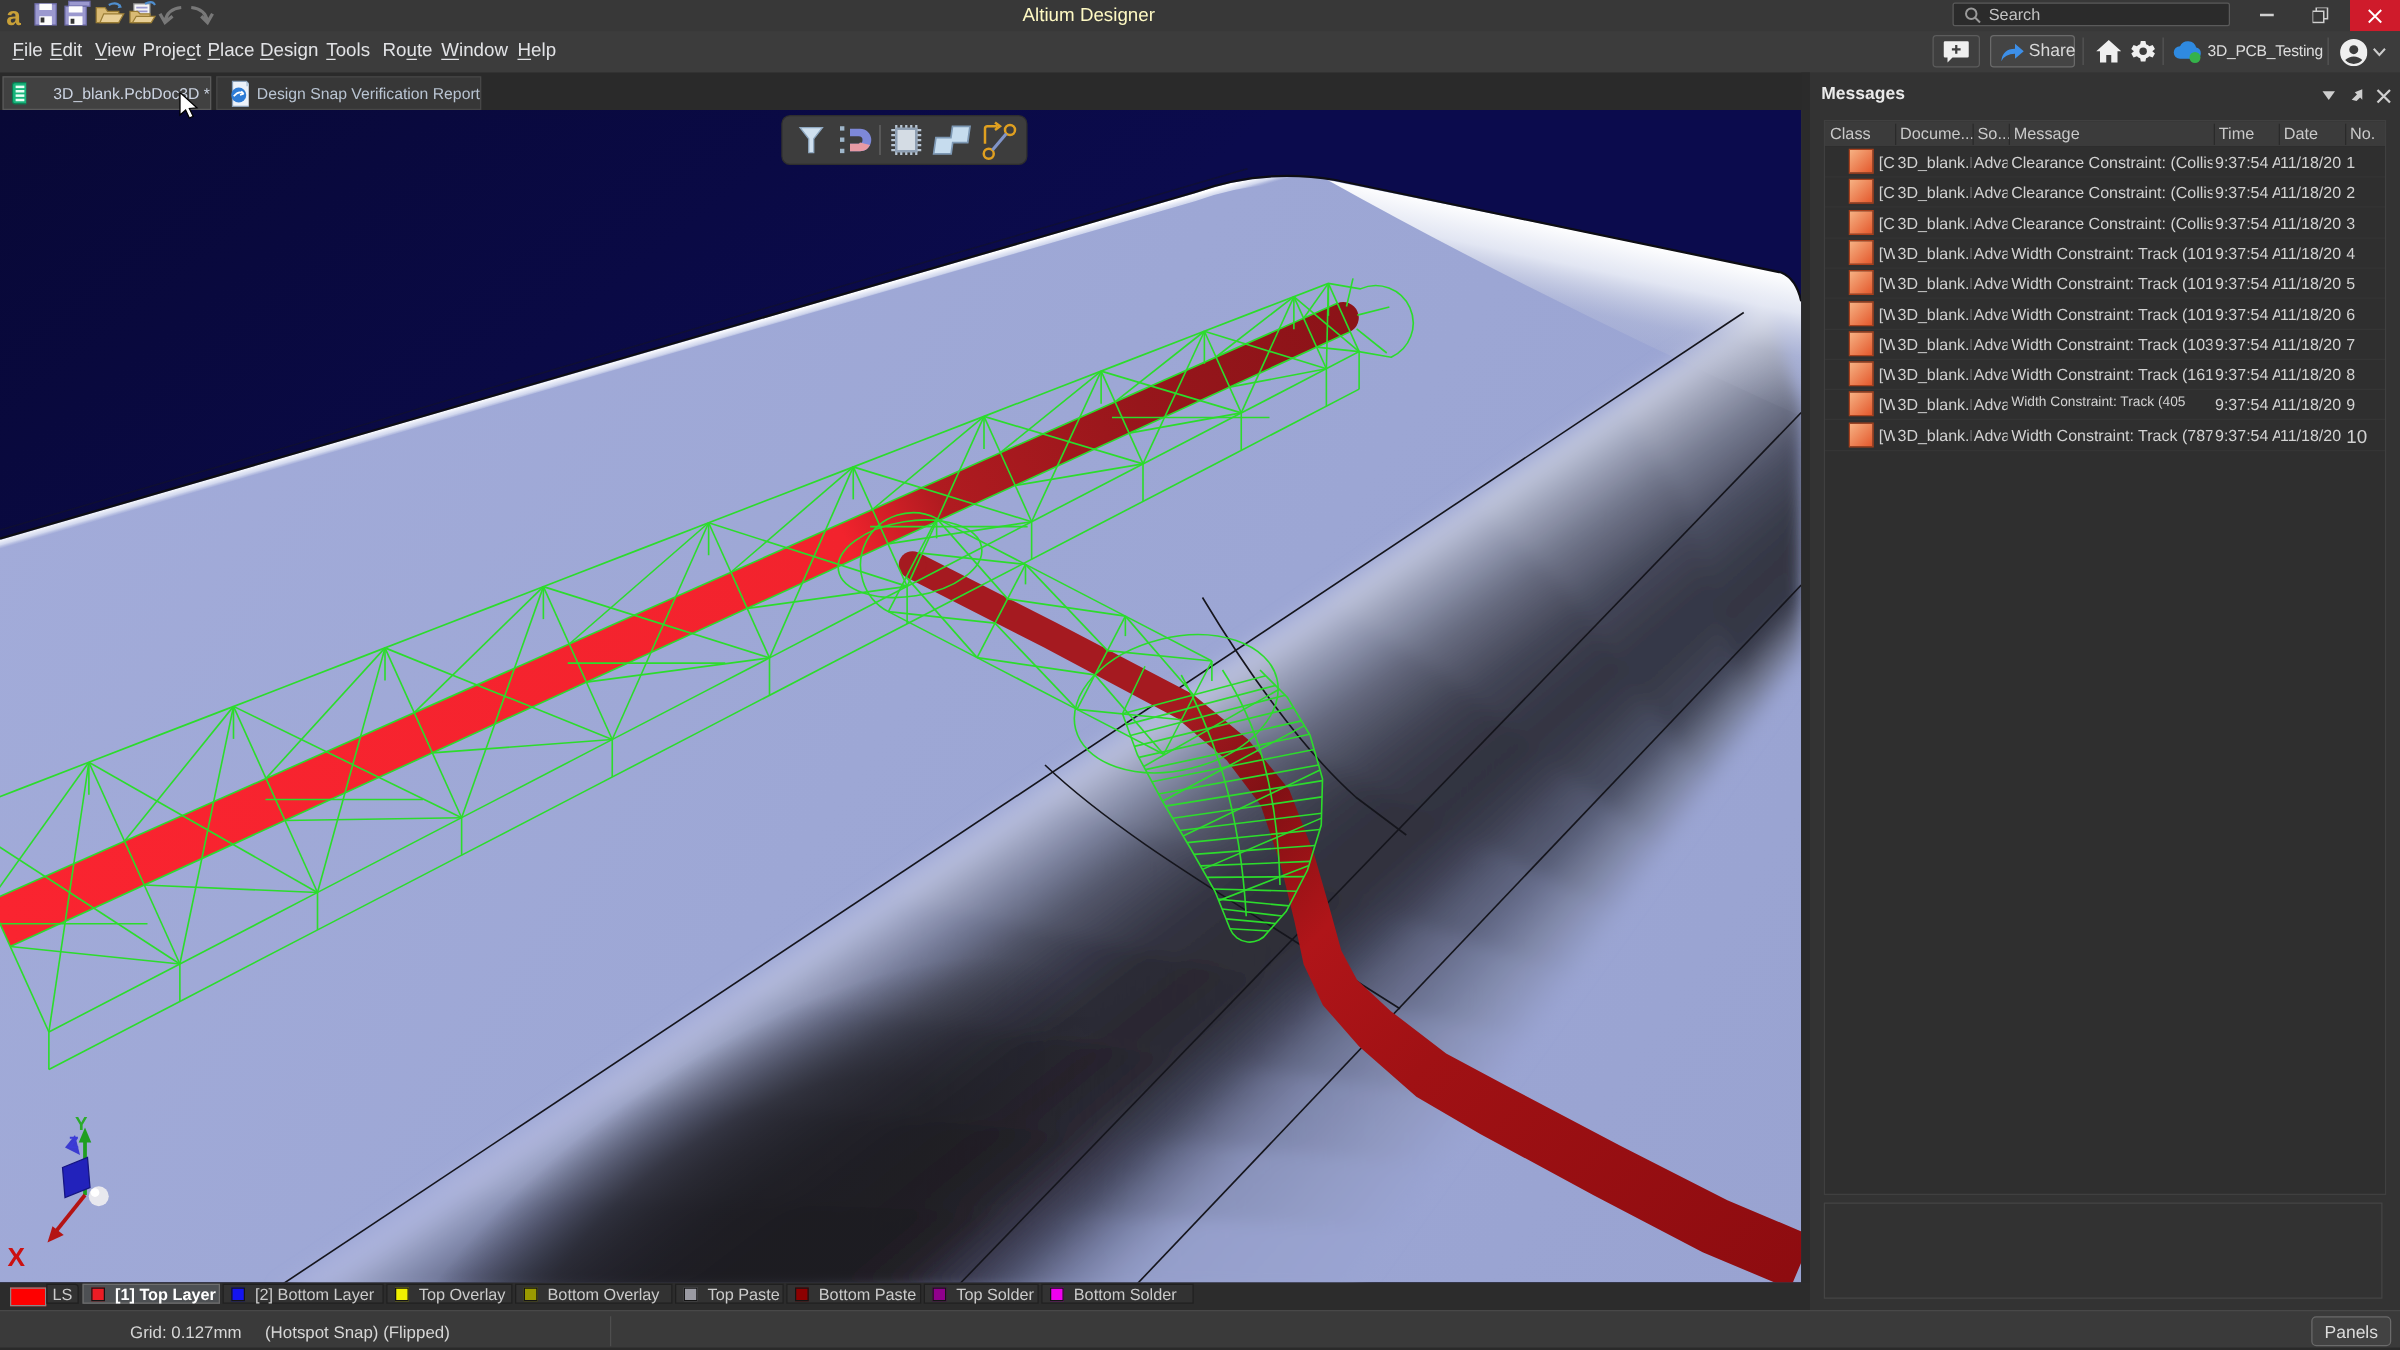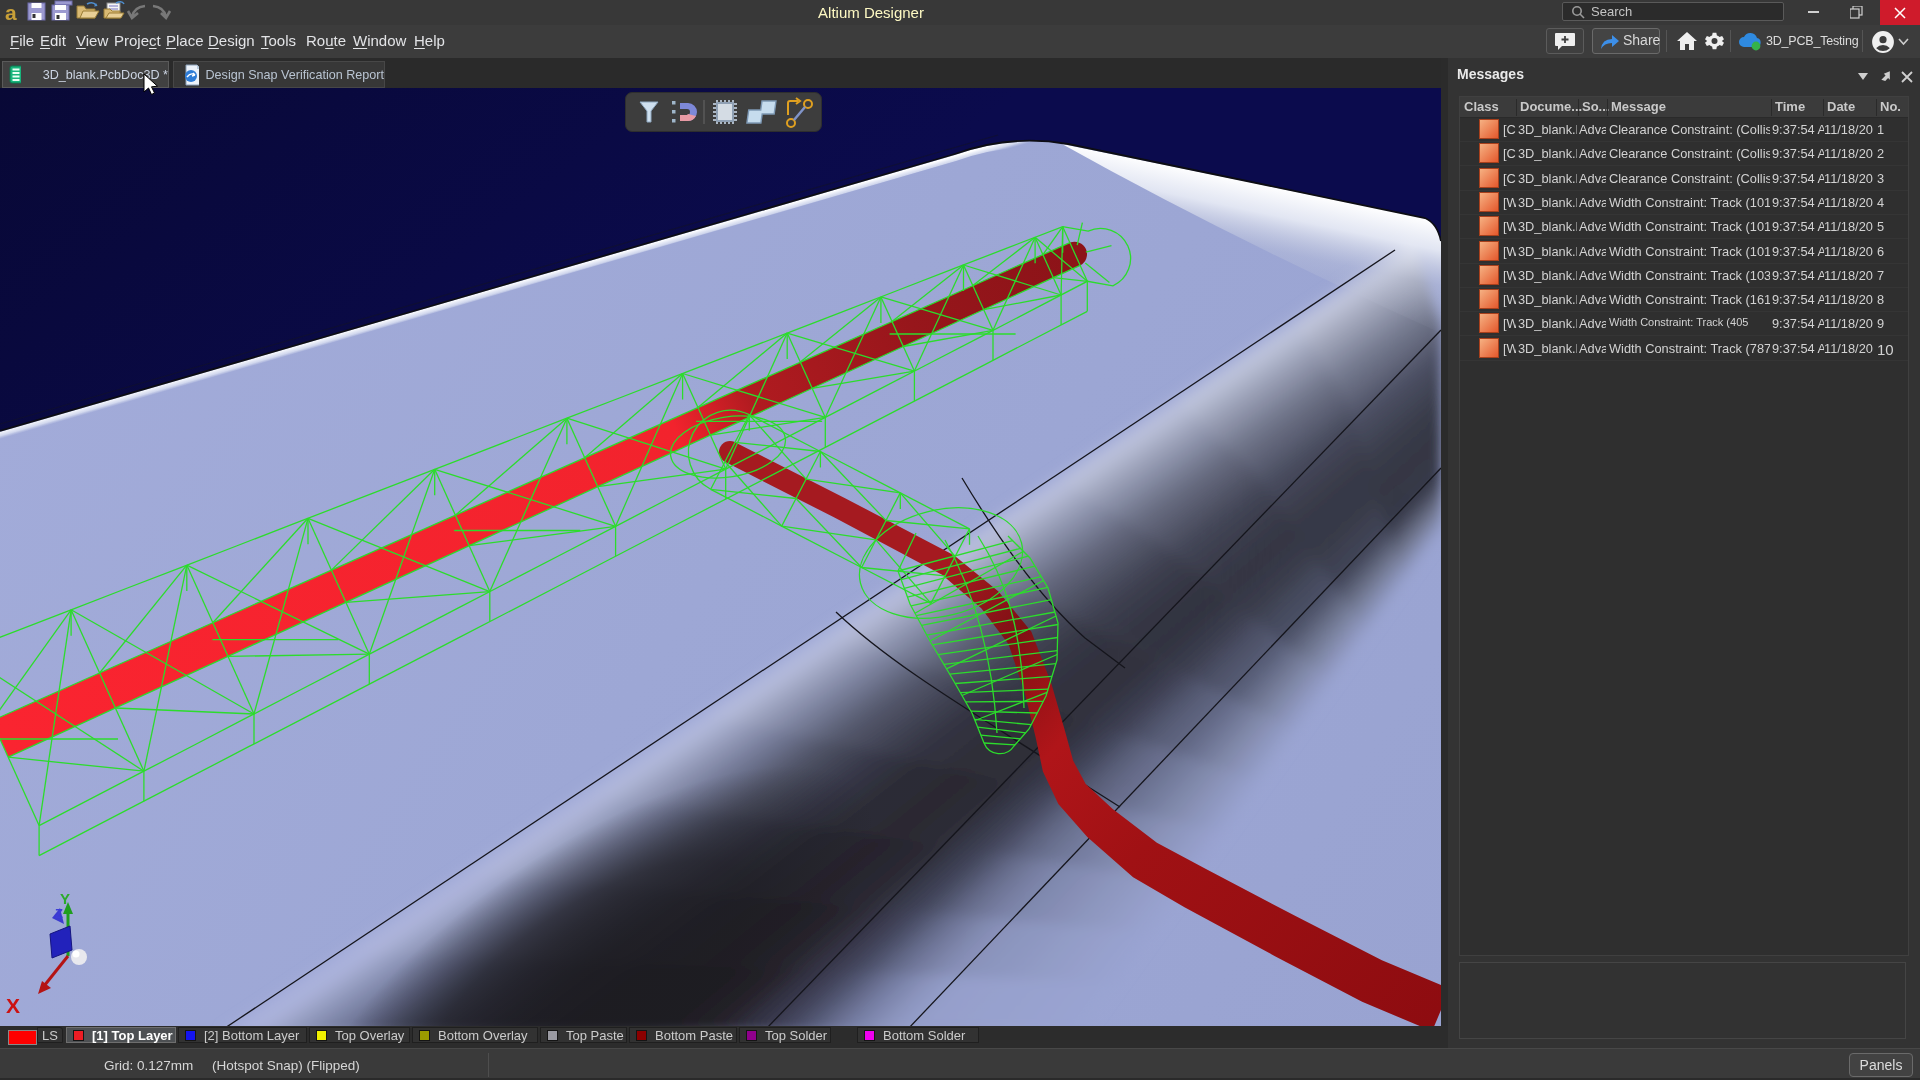--- a/index.html
+++ b/index.html
@@ -1017,21 +1017,21 @@
  <div class="abs" style="left:9px;top:8px;color:#eaeaea;font-size:14px;font-weight:bold;">Messages</div>
  <svg class="abs" style="left:408px;top:12px" width="60" height="14">
   <path d="M 2,3 L 12,3 L 7,10 Z" fill="#cfcfcf"></path>
   <g transform="translate(24,0)">
         <path d="M 5,1 L 11,7 L 8.5,7 L 8.5,11 L 5,13 L 5,7 L 2.5,7 Z" fill="#cfcfcf" transform="rotate(45 7 7)"></path>
       </g>
   <path d="M 46,2 L 56,12 M 56,2 L 46,12" stroke="#cfcfcf" stroke-width="1.8"></path>
  </svg>
 
  <div class="abs" style="left:11px;top:38px;width:450px;height:860px;background:#2f2f2f;border:1px solid #404040;">
-  <div style="position:absolute;left:0;top:0;width:448px;height:21px;background:#3b3b3b;border-bottom:1px solid #2a2a2a;font-weight:bold;">
+  <div style="position:absolute;left:0;top:0;width:448px;height:21px;background:#3b3b3b;border-bottom:1px solid #2a2a2a;">
         <span class="hdrcell" style="left:4px;">Class</span>
         <span class="hdrcell" style="left:60px;">Docume...</span>
         <div style="position:absolute;left:56px;top:2px;width:1px;height:17px;background:#2a2a2a"></div>
         <span class="hdrcell" style="left:122px;">So...</span>
         <div style="position:absolute;left:118px;top:2px;width:1px;height:17px;background:#2a2a2a"></div>
         <span class="hdrcell" style="left:151px;">Message</span>
         <div style="position:absolute;left:147px;top:2px;width:1px;height:17px;background:#2a2a2a"></div>
         <span class="hdrcell" style="left:315px;">Time</span>
         <div style="position:absolute;left:311px;top:2px;width:1px;height:17px;background:#2a2a2a"></div>
         <span class="hdrcell" style="left:367px;">Date</span>
@@ -1147,21 +1147,21 @@
 <div id="layerbar">
  <div class="abs" style="left:8px;top:4px;width:29px;height:15px;background:#fe0000;border:1px solid #888;"></div>
  <div class="ltab" style="left:37px;width:26px;justify-content:center;border-radius:0 3px 0 0;">LS</div>
 <div class="ltab" style="left:66px;width:110px;background:#4d5053;color:#ffffff;font-weight:bold;border:1px solid #6e6e6e;"><span class="sq" style="background:#ec1c24"></span>[1] Top Layer</div>
     <div class="ltab" style="left:178px;width:129px;"><span class="sq" style="background:#1414f0"></span>[2] Bottom Layer</div>
     <div class="ltab" style="left:309px;width:101px;"><span class="sq" style="background:#f0f000"></span>Top Overlay</div>
     <div class="ltab" style="left:412px;width:126px;"><span class="sq" style="background:#9a9a00"></span>Bottom Overlay</div>
     <div class="ltab" style="left:540px;width:87px;"><span class="sq" style="background:#9a9aa2"></span>Top Paste</div>
     <div class="ltab" style="left:629px;width:108px;"><span class="sq" style="background:#8c0000"></span>Bottom Paste</div>
     <div class="ltab" style="left:739px;width:92px;"><span class="sq" style="background:#90008c"></span>Top Solder</div>
-    <div class="ltab" style="left:857px;width:122px;"><span class="sq" style="background:#f000f0"></span>Bottom Solder</div>
+    <div class="ltab" style="left:833px;width:122px;"><span class="sq" style="background:#f000f0"></span>Bottom Solder</div>
 </div>
 
 <div id="statusbar">
  <span class="abs" style="left:9px;top:9px;color:#f97316;font-size:13.5px;margin-top:44px;">X:0mm Y:0mm</span>
  <span class="abs" style="left:104px;top:9px;color:#d6d6d6;font-size:13.5px;">Grid: 0.127mm</span>
  <span class="abs" style="left:212px;top:9px;color:#d6d6d6;font-size:13.5px;">(Hotspot Snap) (Flipped)</span>
  <div class="abs" style="left:488px;top:4px;width:1px;height:24px;background:#4e4e4e"></div>
  <div class="abs" style="left:1849px;top:4px;width:64px;height:24px;background:#424242;border:1px solid #6a6a6a;border-radius:4px;color:#dcdcdc;font-size:14px;text-align:center;padding-top:3px;">Panels</div>
  <div class="abs" style="left:0;top:29px;width:1920px;height:3px;background:#2a2a2a"></div>
 </div>

